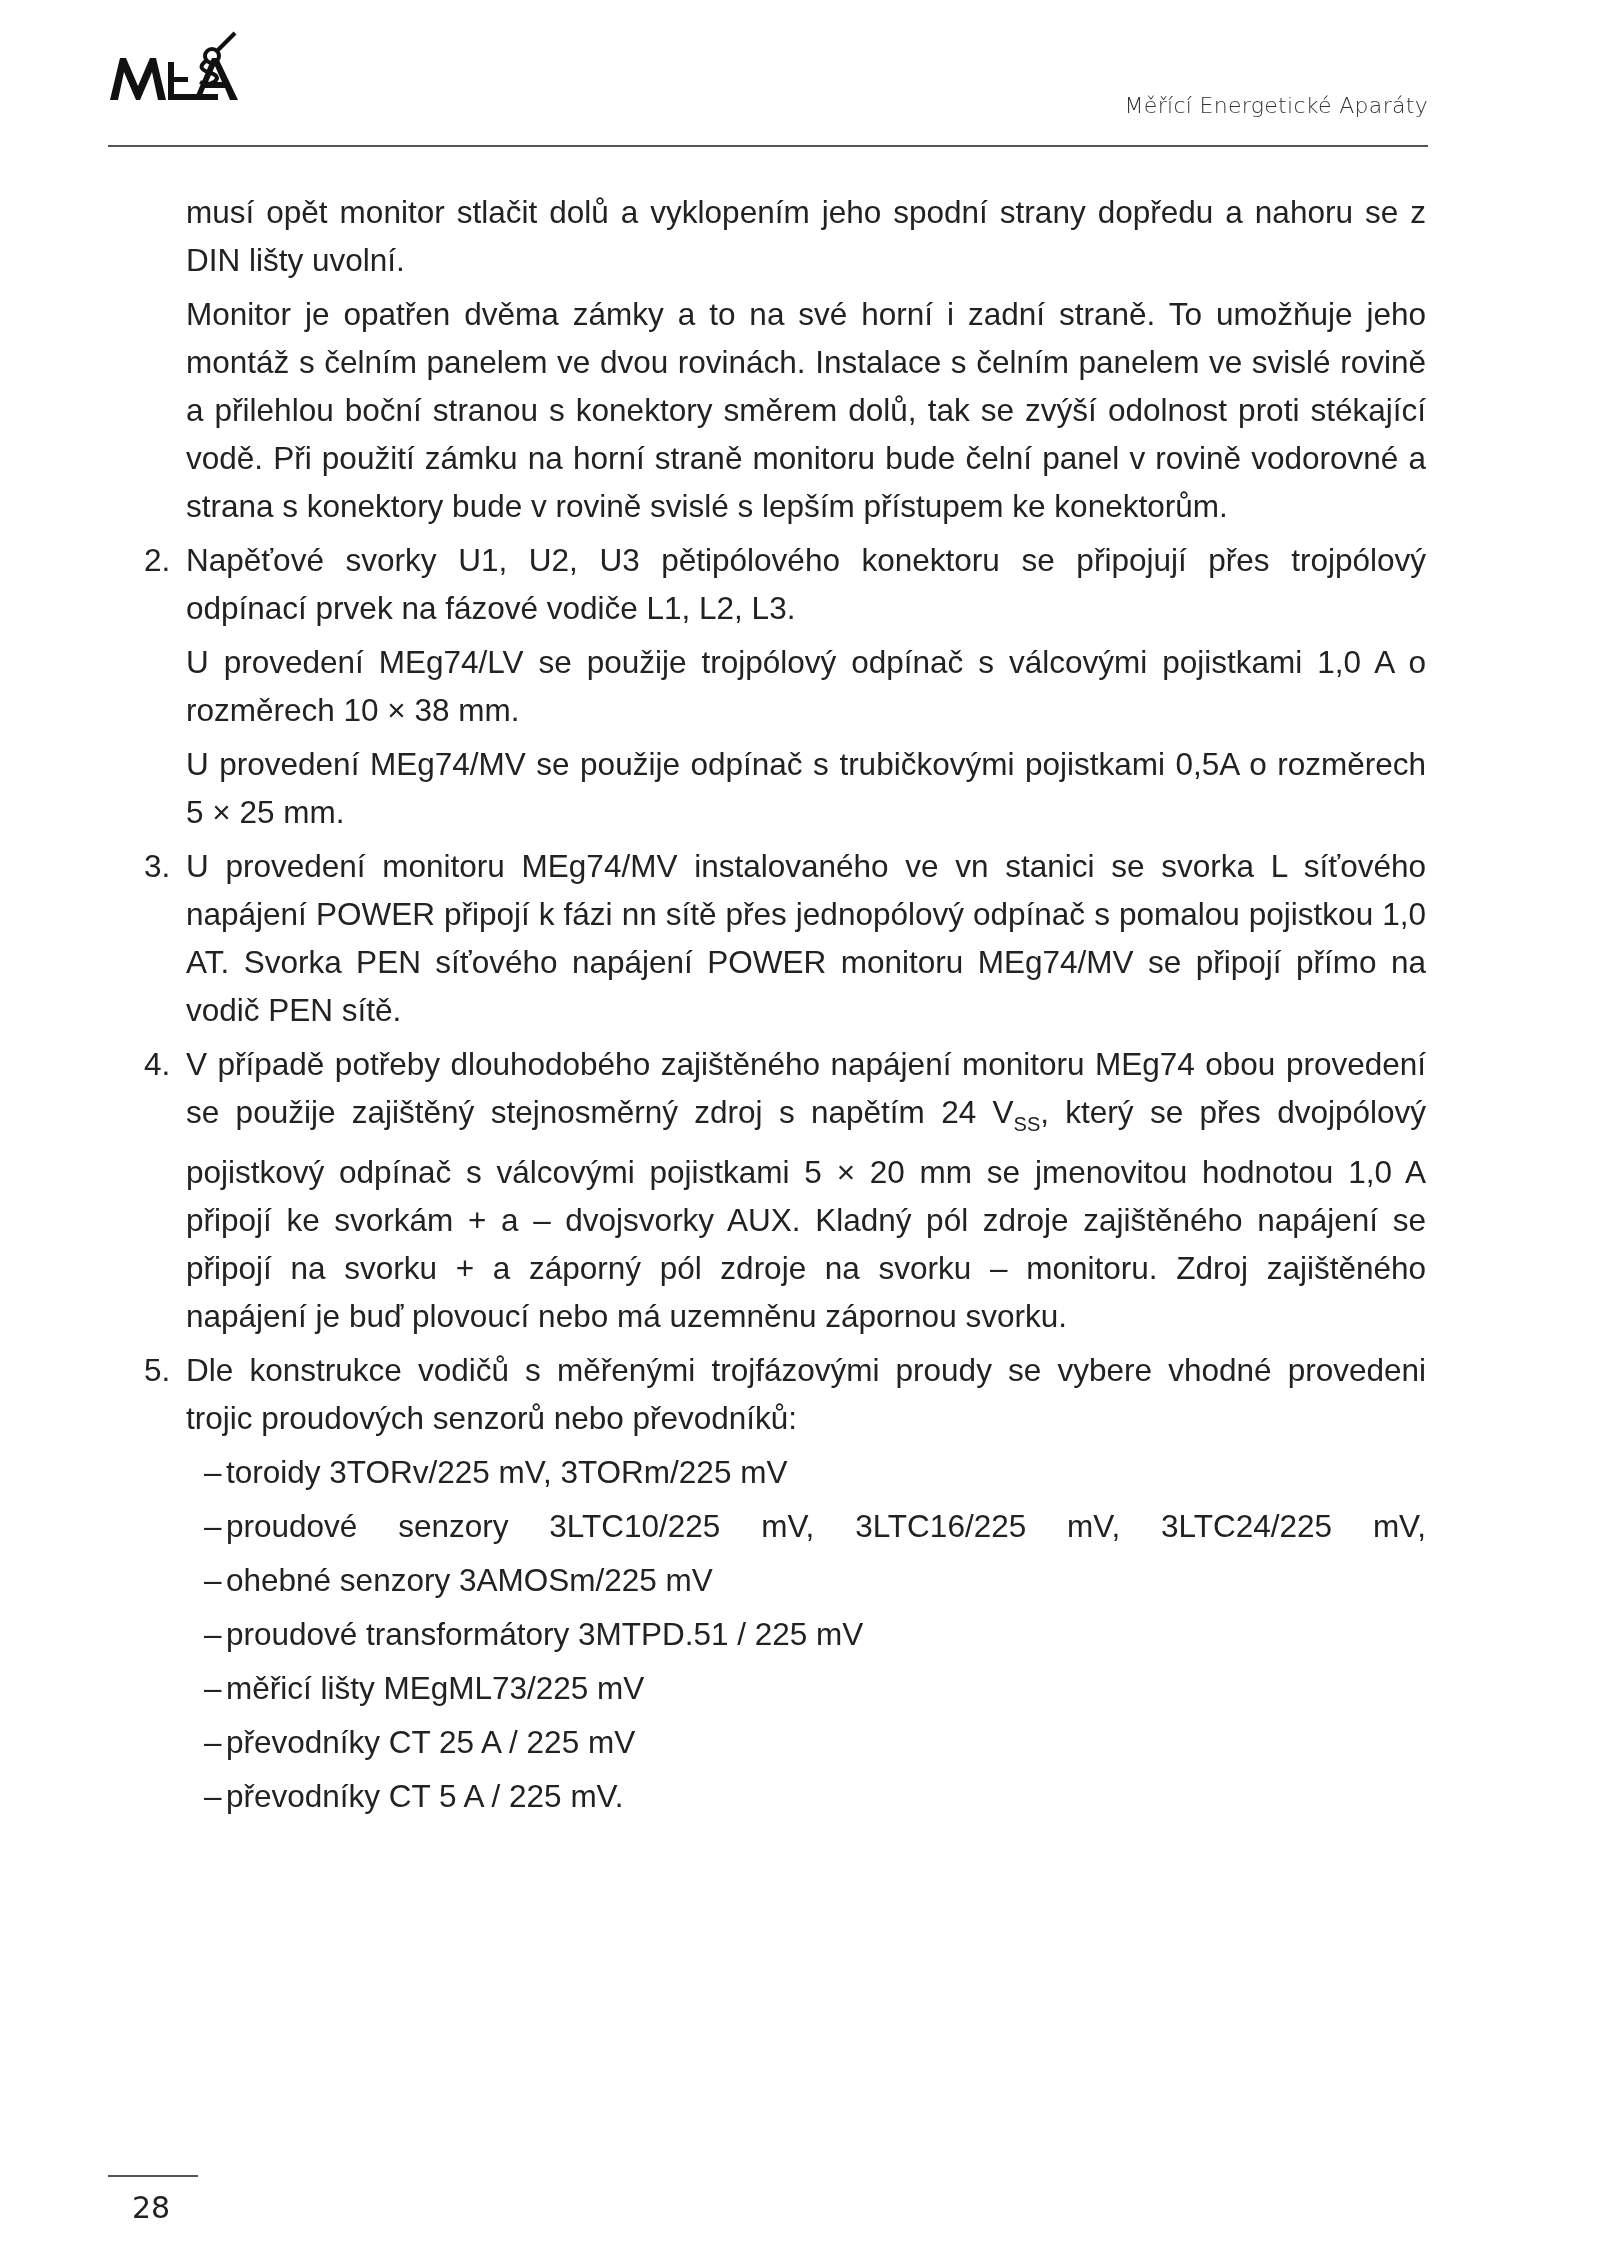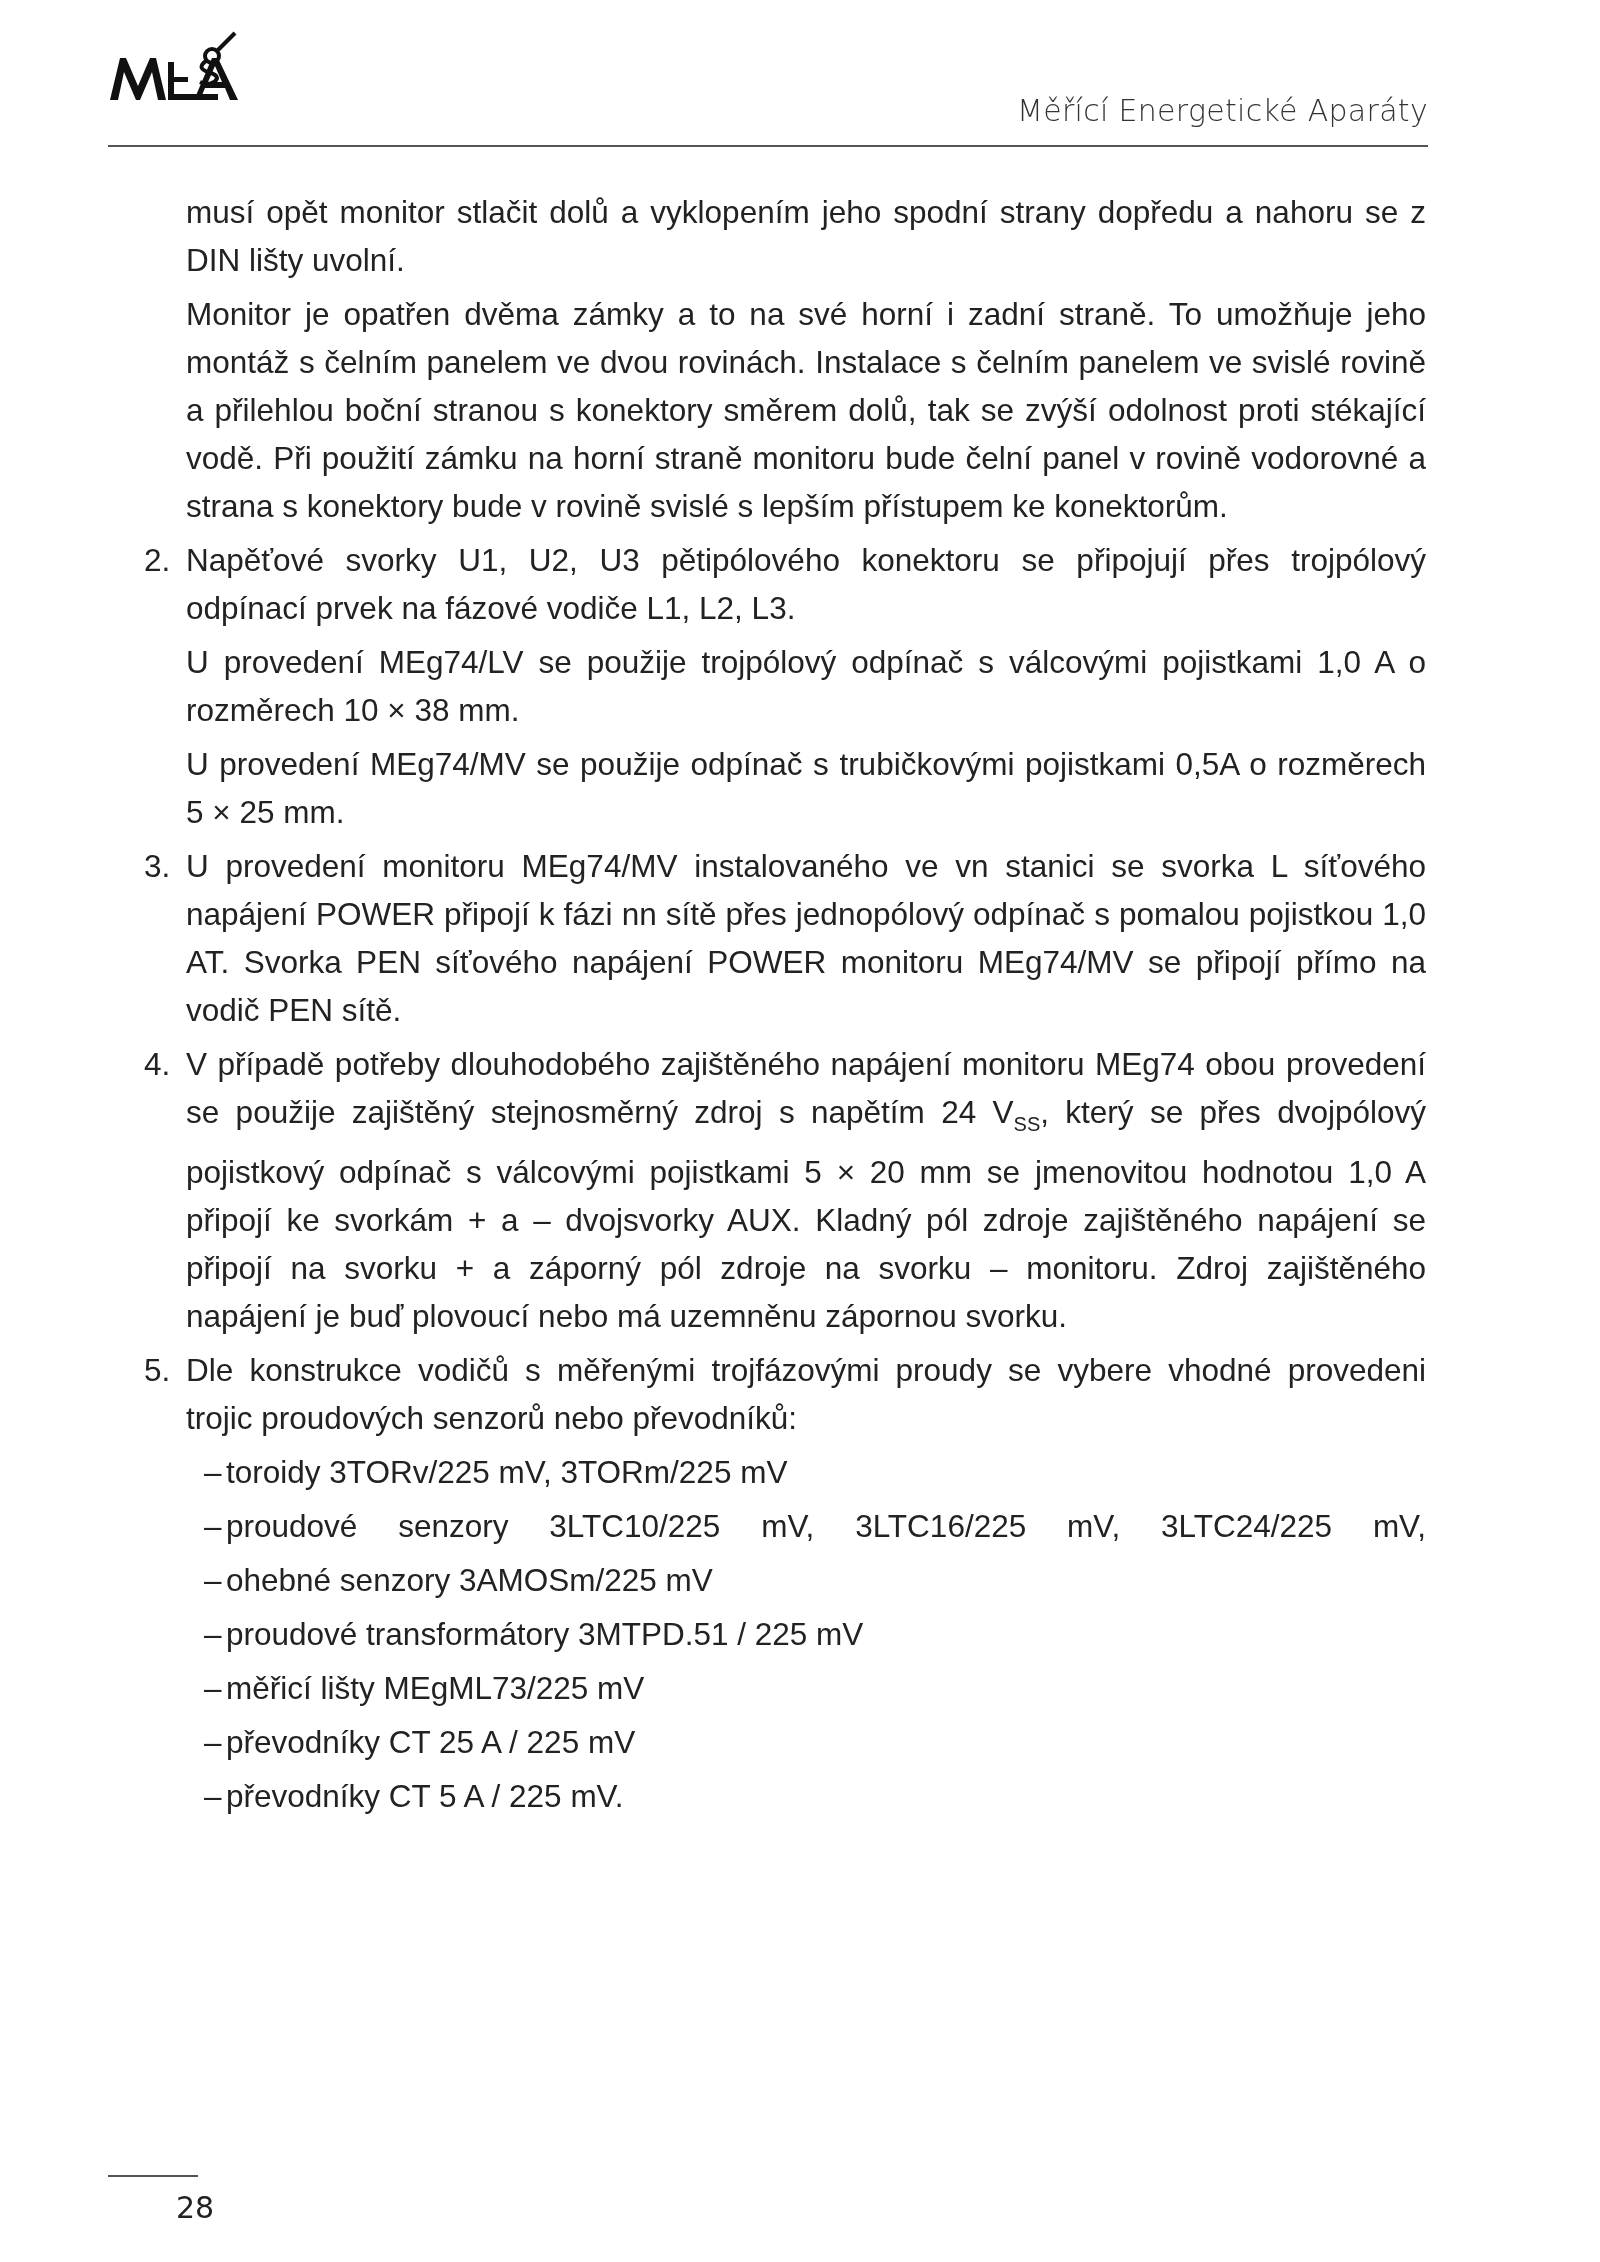--- a/index.html
+++ b/index.html
@@ -1,34 +1,34 @@
 <!DOCTYPE html>
 <html><head>
 <meta charset="utf-8">
 <style>
   html, body { margin: 0; padding: 0; background: #ffffff; }
   body { width: 1600px; height: 2262px; position: relative; overflow: hidden; color: #222; }
   .header { position: absolute; left: 108px; top: 28px; width: 1320px; height: 100px; }
   .logo { position: absolute; left: 0; top: 0; width: 140px; height: 80px; }
-  .header-title { position: absolute; right: 0; top: 65px; font-family: "DejaVu Sans", sans-serif; font-size: 30px; font-weight: 300; color: #333; letter-spacing: 0.3px; }
+  .header-title { position: absolute; right: 0; top: 65px; font-family: "DejaVu Sans", sans-serif; font-size: 22px; font-weight: 300; color: #333; letter-spacing: 0.3px; }
   .header-rule { position: absolute; left: 0; right: 0; top: 117px; height: 2px; background: #555; }
   .content { position: absolute; left: 186px; top: 188px; width: 1240px; font-family: Liberation Sans, sans-serif; font-size: 31.5px; line-height: 48px; color: #222; }
   .para { margin: 0 0 6px 0; text-align: justify; }
   .ol-item { position: relative; margin: 0 0 6px 0; }
   .ol-num { position: absolute; left: -42px; top: 0; }
   .ol-body p { margin: 0 0 6px 0; text-align: justify; }
   .sub { font-size: 20px; vertical-align: -8px; }
   .ground-icon { display: inline-block; width: 26px; height: 26px; vertical-align: -3px; margin: 0 6px; }
   .dash-list { margin: 0; padding: 0; list-style: none; }
   .dash-list li { position: relative; padding-left: 22px; margin: 0 0 6px 18px; text-align: justify; }
   .dash-list li .dash { position: absolute; left: 0; top: 0; }
   .li-spread { text-align: justify; text-align-last: justify; }
   .li-cont { padding-left: 62px; }
   .footer-rule { position: absolute; left: 108px; top: 2175px; width: 90px; height: 2px; background: #555; }
-  .page-num { position: absolute; left: 132px; top: 2190px; font-family: "DejaVu Sans", sans-serif; font-size: 30px; color: #222; margin-left: 44px; }
+  .page-num { position: absolute; left: 132px; top: 2190px; font-family: "DejaVu Sans", sans-serif; font-size: 30px; color: #222; }
 </style>
 </head>
 <body>
 
 <div class="header">
   <svg class="logo" viewBox="0 0 140 80">
     <g fill="#111">
 
       <polygon points="2,72 12,30 18,30 30,58 42,30 48,30 58,72 50,72 44,44 32,72 28,72 16,44 10,72"></polygon>
 

